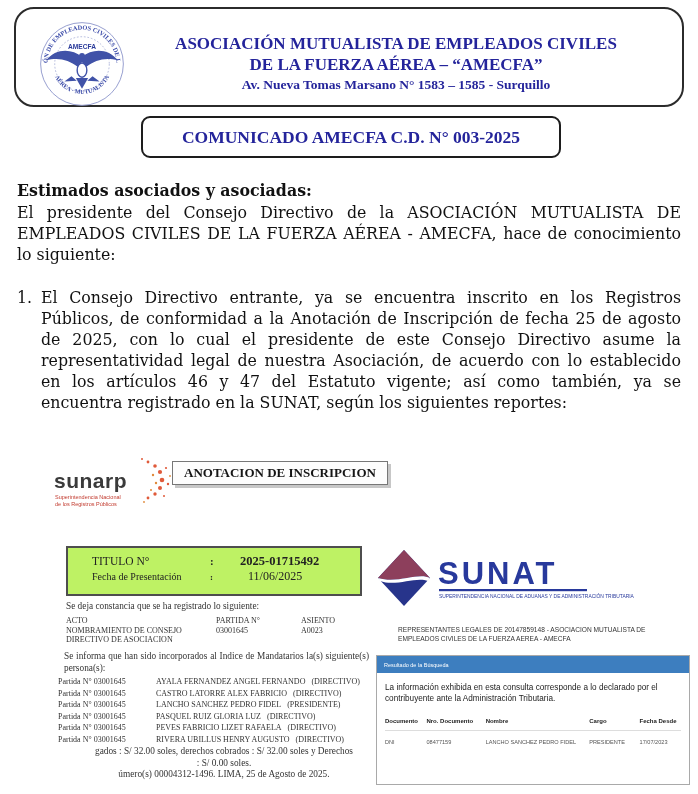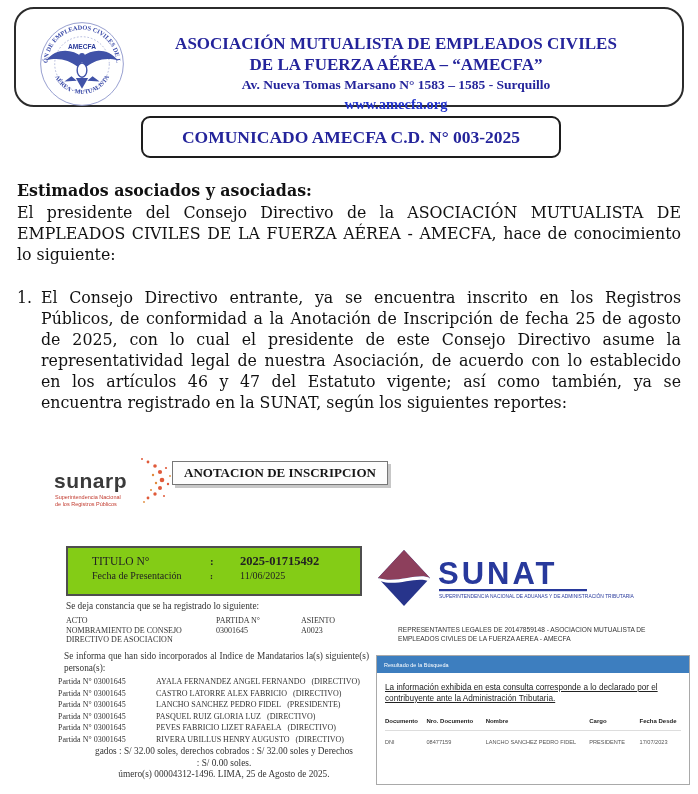--- a/index.html
+++ b/index.html
@@ -35,28 +35,28 @@
            font-family:"Liberation Serif",serif;color:#222;}
 
   .sunarp-logo{position:absolute;left:52px;top:10px;width:130px;height:62px;}
   .sunarp-word{font-family:"Liberation Sans",sans-serif;font-weight:bold;font-size:21px;color:#3a3a3a;letter-spacing:0.5px;}
 
   .stamp{position:absolute;left:172px;top:15px;border:1px solid #777;background:#fdfdfd;
          box-shadow:3px 3px 0 #c7c7c7;padding:3px 11px;font-weight:bold;font-size:13px;color:#161616;}
 
   .zona{position:absolute;left:46px;top:62px;font-size:9px;line-height:11px;color:#4a4a4a;letter-spacing:0.2px;}
 
-  .titulo-box{position:absolute;left:66px;top:100px;width:292px;height:46px;border:2px solid #4e4e4e;background:#84cc16;}
+  .titulo-box{position:absolute;left:66px;top:100px;width:292px;height:46px;border:2px solid #4e4e4e;background:#bef264;}
   .titulo-row{display:flex;align-items:baseline;}
   .t-label1{font-size:11.5px;margin:7px 0 0 24px;width:118px;}
   .t-colon1{font-size:11px;width:30px;font-weight:bold;}
   .t-val1{font-size:12.5px;font-weight:bold;}
   .t-label2{font-size:10px;margin:1px 0 0 24px;width:118px;}
   .t-colon2{font-size:9px;width:30px;font-weight:bold;}
-  .t-val2{font-size:10px;}
+  .t-val2{font-size:12px;margin-left:8px;}
 
   .constancia{position:absolute;left:66px;top:155px;font-size:9.3px;color:#333;}
   .acto-grid{position:absolute;left:66px;top:170px;width:300px;font-size:8px;line-height:9.5px;color:#333;display:flex;}
   .acto-c1{width:150px;}
   .acto-c2{width:85px;}
   .acto-c3{width:60px;}
 
   .informa{position:absolute;left:64px;top:205px;width:305px;font-size:9.3px;line-height:11.5px;text-align:justify;color:#333;}
   .mand-list{position:absolute;left:58px;top:230px;font-size:8px;line-height:11.6px;color:#333;white-space:nowrap;}
   .mand-row span.p{display:inline-block;width:96px;}
@@ -66,21 +66,21 @@
 
   
   .sunat-logo{position:absolute;left:376px;top:102px;width:300px;height:64px;}
 
   .rep-text{position:absolute;left:398px;top:180px;width:274px;font-family:"Liberation Sans",sans-serif;
             font-size:6.6px;line-height:8.5px;color:#333;}
 
   .panel{position:absolute;left:376px;top:209px;width:312px;height:128px;border:1px solid #a9a9a9;background:#fff;
          font-family:"Liberation Sans",sans-serif;}
   .panel-bar{height:17px;background:#3d7ebf;color:#fff;font-size:5.5px;display:flex;align-items:center;padding-left:7px;}
-  .panel-note{margin:10px 8px 0 8px;font-size:8.2px;line-height:10.5px;color:#222;text-decoration:underline;}
+  .panel-note{margin:10px 8px 0 8px;font-size:8.2px;line-height:10.5px;color:#222;}
   .ptable{margin:10px 8px 0 8px;font-size:6px;color:#222;}
   .prow{display:flex;padding:4px 0;}
   .prow.head{font-weight:bold;border-bottom:1px solid #ddd;padding-bottom:6px;}
   .prow.data{color:#555;font-size:5.6px;padding-top:8px;}
   .pc1{width:14%;}.pc2{width:20%;}.pc3{width:35%;}.pc4{width:17%;}.pc5{width:14%;}
 
   
   .pdf-icon{position:absolute;left:11px;top:682px;width:86px;height:106px;cursor:pointer;}
 </style>
 </head>
@@ -110,21 +110,20 @@
           <ellipse cx="50" cy="57" rx="5.5" ry="8" fill="#ffffff" stroke="#4052a8" stroke-width="1.6"></ellipse>
           <path d="M43 66 L50 78 L57 66 Z"></path>
           <path d="M38 64 L30 70 L44 69 Z M62 64 L70 70 L56 69 Z"></path>
         </g>
       </svg>
     </div>
     <div class="hdr-text">
       <div class="hdr-l1">ASOCIACIÓN MUTUALISTA DE EMPLEADOS CIVILES</div>
       <div class="hdr-l2">DE LA FUERZA AÉREA – “AMECFA”</div>
       <div class="hdr-l3">Av. Nueva Tomas Marsano N° 1583 – 1585 - Surquillo</div>
-      <div class="hdr-l4">www.amecfa.org</div>
     </div>
   </div>
 
   <div class="com-box">
     <span>COMUNICADO AMECFA C.D. N° 003-2025</span>
   </div>
 
   <div class="bodytxt">
     <p class="salut">Estimados asociados y asociadas:</p>
     <p class="intro">El presidente del Consejo Directivo de la ASOCIACIÓN MUTUALISTA DE EMPLEADOS CIVILES DE LA FUERZA AÉREA - AMECFA, hace de conocimiento lo siguiente:</p>

